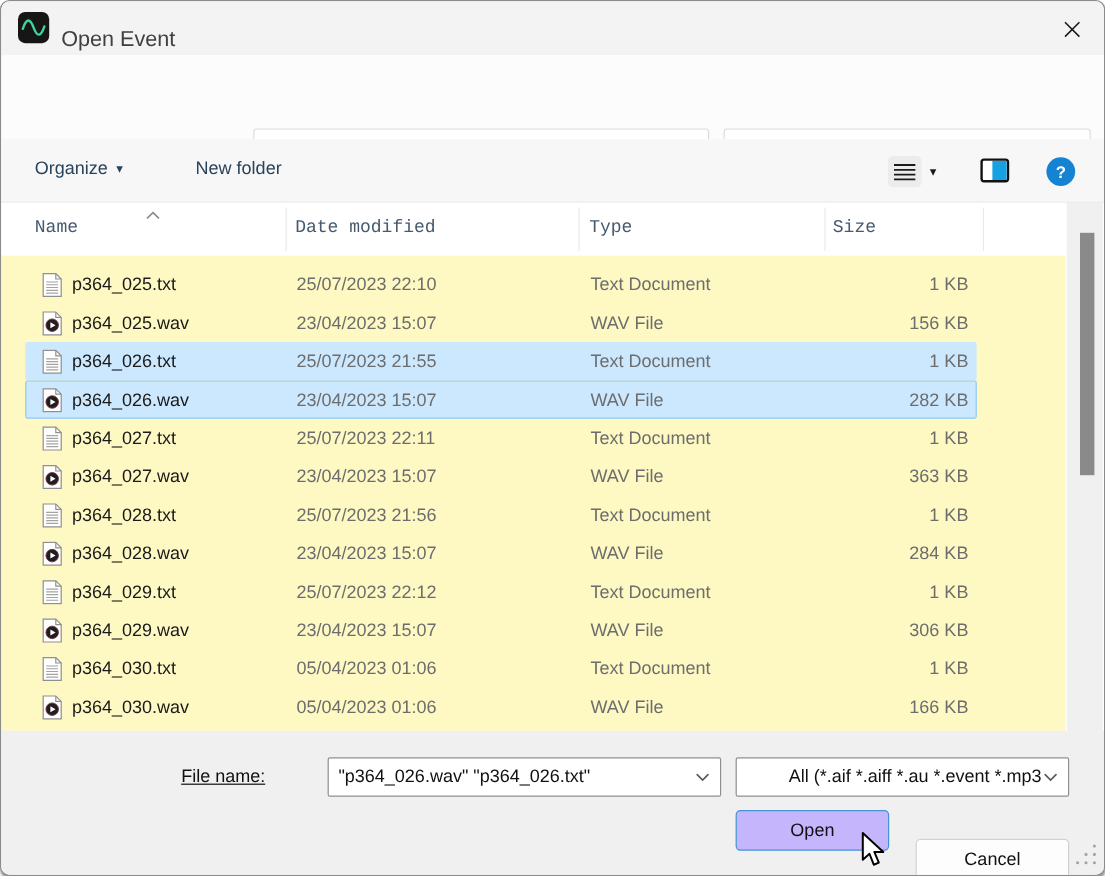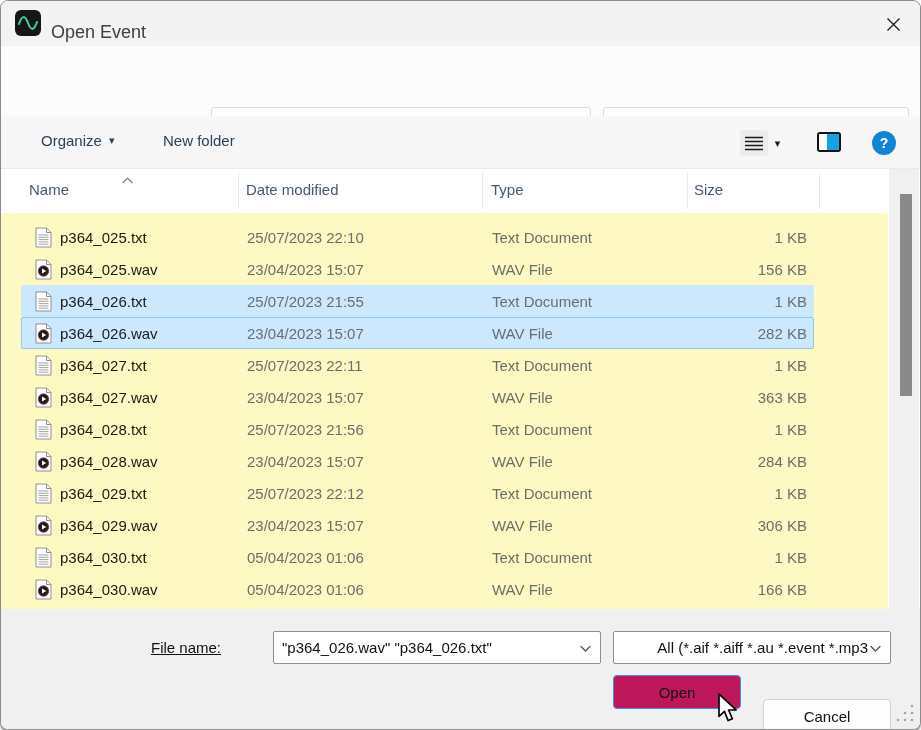--- a/index.html
+++ b/index.html
@@ -25,30 +25,30 @@
   .crumb { color: #1a1a1a; }
   .addr-chevron { position: absolute; right: 62px; top: 15px; }
   .addr-refresh { position: absolute; right: 18px; top: 12px; }
   .search-box { position: absolute; left: 602px; top: 61px; width: 306px; height: 44px; background: #fff; border: 1px solid #dcdcdc; border-radius: 3px; display: flex; align-items: center; }
   .search-box input { border: none; outline: none; background: transparent; font: 15px "Liberation Sans","DejaVu Sans",sans-serif; color: #1a1a1a; flex: 1; padding-left: 16px; }
   .search-box input::placeholder { color: #7c7c7c; }
   .search-box .mag { margin-right: 14px; }
   
   .toolbar { position: absolute; left: 0; top: 115px; width: 100%; height: 53px; background: #f7f7f7; border-bottom: 1px solid #ececec; color: #29435c; }
   .tb-item { position: absolute; top: 16px; display: flex; align-items: center; gap: 7px; }
-  .tb-organize { left: 40px; } .tb-newfolder { left: 162px; }
+  .tb-organize { left: 28px; } .tb-newfolder { left: 162px; }
   .tb-caret { font-size: 11px; color: #29435c; }
   .view-btn { position: absolute; left: 735px; top: 13px; width: 48px; height: 28px; display: flex; align-items: center; justify-content: center; gap: 7px; }
   .view-btn .list-ico-bg { width: 28px; height: 26px; background: #ececec; border-radius: 4px; display: flex; align-items: center; justify-content: center; }
   .pane-btn { position: absolute; left: 816px; top: 16px; width: 24px; height: 20px; border: 2px solid #111; border-radius: 3px; overflow: hidden; display: flex; }
   .pane-left { width: 42%; background: #fff; } .pane-right { width: 58%; background: #16a2e2; }
   .help-btn { position: absolute; left: 871px; top: 130px; width: 24px; height: 24px; border-radius: 50%; background: #1583d3; color: #fff; font-weight: bold; font-size: 14px; display: flex; align-items: center; justify-content: center; }
   
   .header-row { position: absolute; left: 0; top: 168px; width: 887px; height: 44px; background: #fff; color: #46596e; }
-  .hdr { position: absolute; top: 12px; }
+  .hdr { position: absolute; top: 12px; font-family: Liberation Mono, monospace; }
   .hdr-name { left: 28px; } .hdr-date { left: 245px; } .hdr-type { left: 490px; } .hdr-size { left: 693px; }
   .sort-caret { position: absolute; left: 120px; top: 2px; }
   .hdr-div { position: absolute; top: 4px; width: 1px; height: 36px; background: #e9e9e9; }
   
   .file-list { position: absolute; left: 0; top: 212px; width: 887px; height: 396px; background: #fef9c3; padding-top: 8px; }
   .row { position: relative; margin-left: 20px; width: 793px; height: 32px; display: flex; align-items: center; border: 1px solid transparent; border-radius: 2px; }
   .row.selected { background: #cbe8ff; }
   .row.focused { border-color: #8fc8f2; }
   .row .ficon { width: 17px; margin-left: 13px; display: flex; }
   .cell-name { position: absolute; left: 38px; width: 190px; color: #1a1a1a; white-space: nowrap; overflow: hidden; }
@@ -61,21 +61,21 @@
   
   .footer { position: absolute; left: 0; top: 608px; width: 100%; height: 122px; background: #f0f0f0; }
   .fn-label { position: absolute; left: 150px; top: 30px; width: 115px; text-align: left; color: #111; text-decoration: underline; }
   .combo { position: absolute; background: #fff; border: 1px solid #8f8f8f; border-radius: 2px; height: 33px; display: flex; align-items: center; }
   .fn-combo { left: 272px; top: 22px; width: 328px; }
   .fn-combo input { border: none; outline: none; flex: 1; font: 15px "Liberation Sans","DejaVu Sans",sans-serif; color: #111; padding-left: 8px; background: transparent; min-width: 0; }
   .ft-combo { left: 612px; top: 22px; width: 278px; }
   .ft-value { flex: 1; padding-left: 8px; white-space: nowrap; overflow: hidden; color: #111; text-align: right; }
   .combo .chev { flex: 0 0 auto; margin-right: 9px; margin-left: 2px; }
   .btn { position: absolute; top: 66px; width: 128px; height: 34px; border-radius: 4px; display: flex; align-items: center; justify-content: center; font-size: 15px; color: #111; }
-  .btn-open { left: 612px; background: #be185d; border: 1px solid #4592d4; }
+  .btn-open { left: 612px; background: #c4b5fd; border: 1px solid #4592d4; }
   .btn-cancel { left: 762px; background: #fdfdfd; border: 1px solid #d2d2d2; margin-top: 24px; }
   .cursor { position: absolute; left: 716px; top: 692px; z-index: 10; }
   .grip { position: absolute; right: 5px; bottom: 5px; }
 </style>
 </head>
 <body>
 
 <div class="window">
 
   <div class="titlebar">

